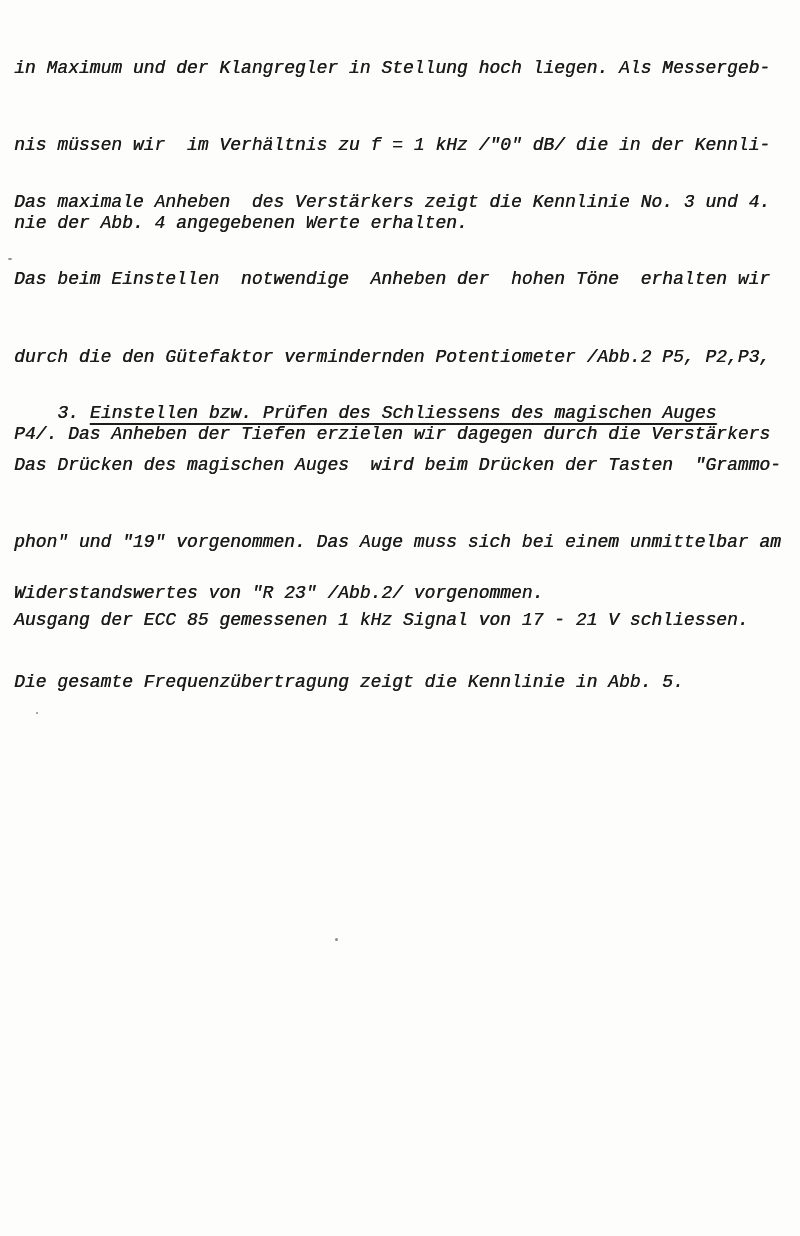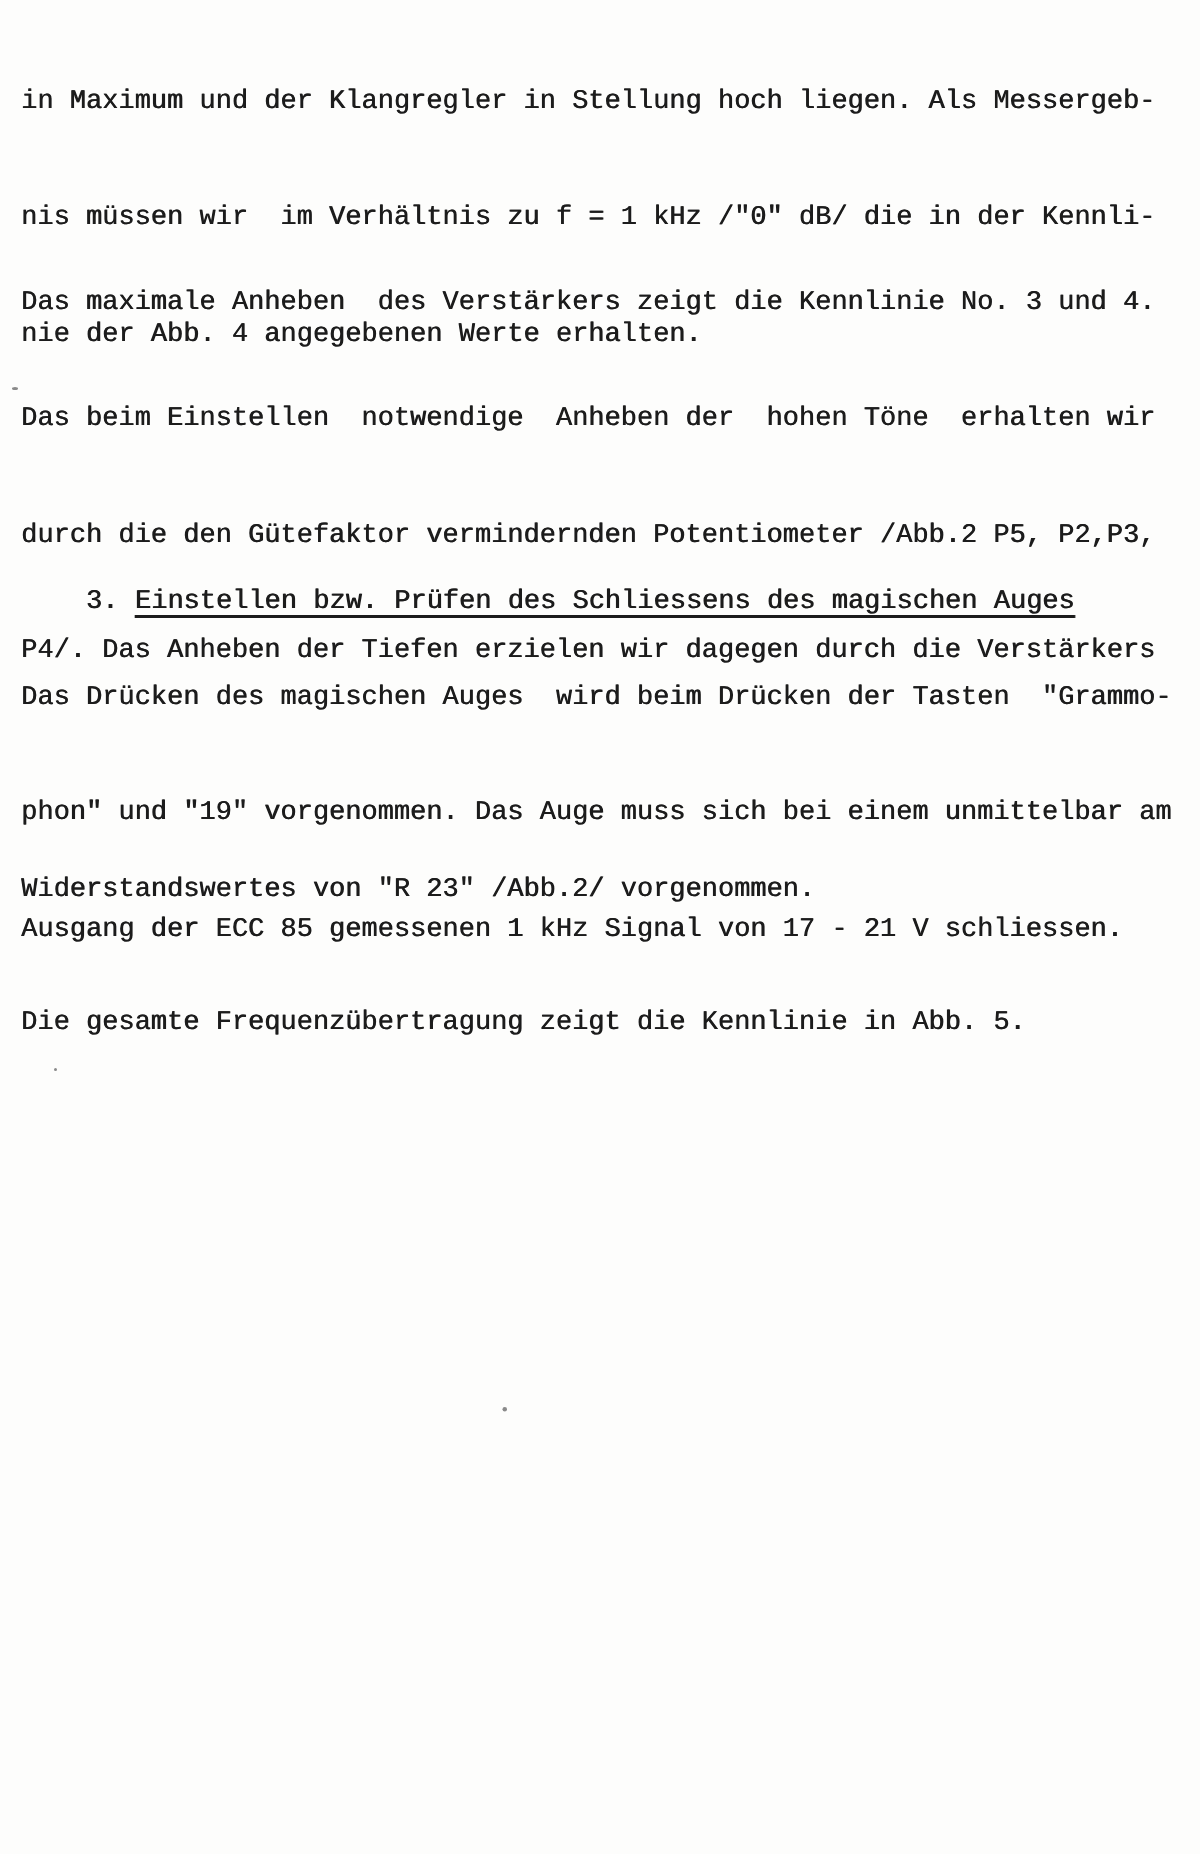--- a/index.html
+++ b/index.html
@@ -1,15 +1,15 @@
 <!DOCTYPE html>
 <html><head>
 <meta charset="utf-8">
 <style>
-  * { margin: 0; padding: 0; box-sizing: border-box; }
+  * { margin: 0; padding: 0; box-sizing: border-box; font-style: italic; }
   html, body { width: 800px; height: 1236px; }
   body {
     background: #ffffff;
     font-family: "Liberation Mono", "DejaVu Sans Mono", monospace;
   }
   .page {
     position: relative;
     width: 800px;
     height: 1236px;
     background: #fdfdfc;
@@ -22,21 +22,21 @@
     left: 14px;
     white-space: pre;
   }
   .line {
     line-height: 37.4px;
     text-shadow: 0.4px 0 0 currentColor; 
   }
   .heading-block {
     position: absolute;
     left: 14px;
-    top: 346px;
+    top: 358px;
     white-space: pre;
     line-height: 37.4px;
     text-shadow: 0.5px 0 0 currentColor;
   }
   .heading-block .num { margin-right: 11px; }
   .heading-block .htext {
     text-decoration: underline;
     text-decoration-thickness: 1.6px;
     text-underline-offset: 5px;
   }

